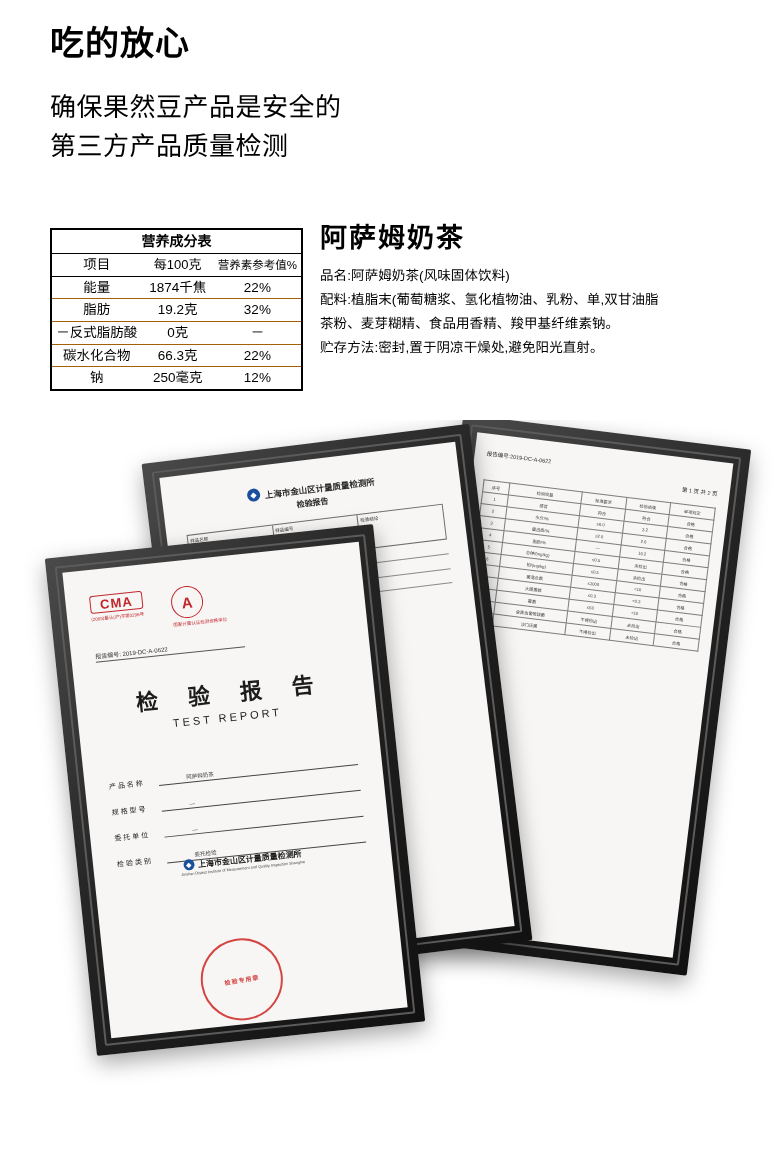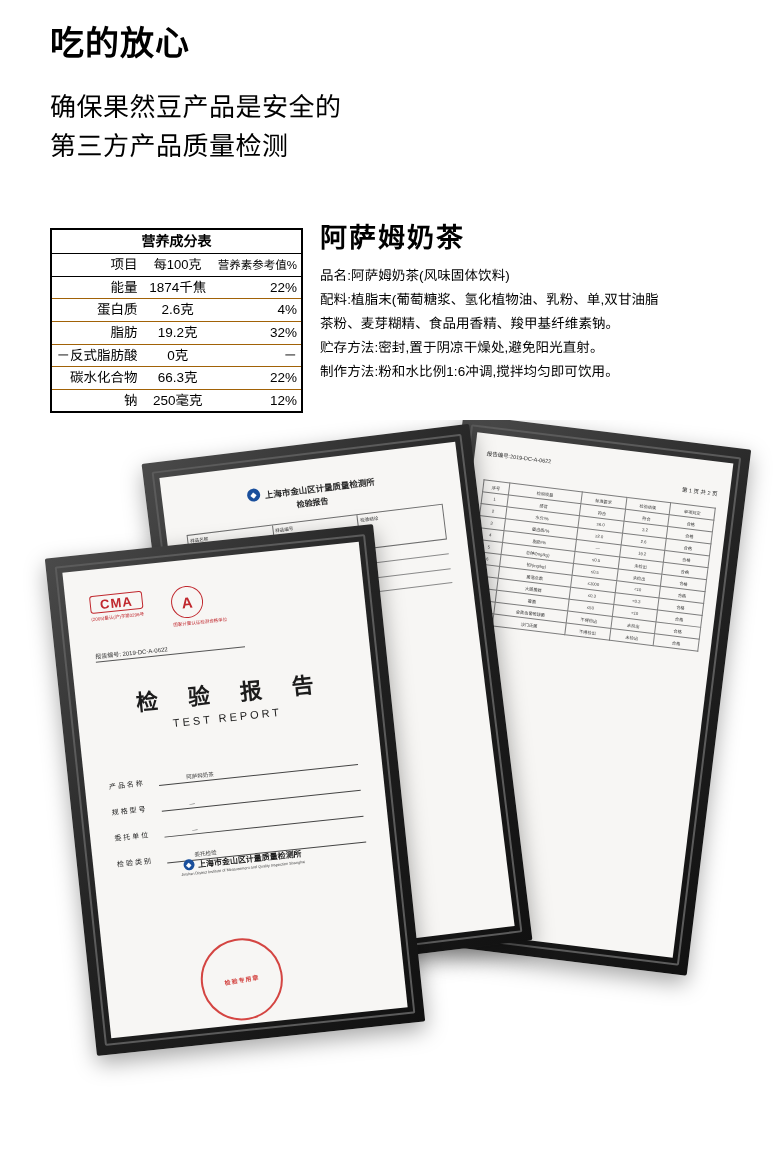--- a/index.html
+++ b/index.html
@@ -64,23 +64,23 @@
   .nutrition .head-row td {
     border-bottom: 1.6px solid #000;
     font-weight: normal;
   }
   .nutrition tbody tr td {
     border-bottom: 1px solid #a16207;
   }
   .nutrition tbody tr:last-child td {
     border-bottom: none;
   }
-  .col-item { text-align: right; width: 84px; white-space: nowrap;}
+  .col-item { text-align: center; width: 84px; white-space: nowrap;}
   .col-val  { text-align: center; width: 92px; white-space: nowrap;}
-  .col-nrv  { text-align: right; width: 68px; white-space: nowrap;}
+  .col-nrv  { text-align: center; width: 68px; white-space: nowrap;}
   .head-row .col-nrv { font-size: 11.5px; text-align: center;}
   .head-row .col-val { font-size: 13px;}
 
   
   .product {
     position: absolute;
     left: 320px;
     top: 222px;
     width: 420px;
   }
@@ -247,25 +247,20 @@
       <td class="col-item">项目</td>
       <td class="col-val">每100克</td>
       <td class="col-nrv">营养素参考值%</td>
     </tr>
   </thead>
   <tbody id="nutrition-body">
       <tr>
         <td class="col-item">能量</td>
         <td class="col-val">1874千焦</td>
         <td class="col-nrv">22%</td>
-      </tr>
-      <tr>
-        <td class="col-item">蛋白质</td>
-        <td class="col-val">2.6克</td>
-        <td class="col-nrv">4%</td>
       </tr>
       <tr>
         <td class="col-item">脂肪</td>
         <td class="col-val">19.2克</td>
         <td class="col-nrv">32%</td>
       </tr>
       <tr>
         <td class="col-item">－反式脂肪酸</td>
         <td class="col-val">0克</td>
         <td class="col-nrv">－</td>
@@ -283,21 +278,20 @@
     </tbody>
 </table>
 
 <div class="product">
   <h2 class="product-name">阿萨姆奶茶</h2>
   <div id="product-lines">
       <p>品名:阿萨姆奶茶(风味固体饮料)</p>
       <p>配料:植脂末(葡萄糖浆、氢化植物油、乳粉、单,双甘油脂</p>
       <p>茶粉、麦芽糊精、食品用香精、羧甲基纤维素钠。</p>
       <p>贮存方法:密封,置于阴凉干燥处,避免阳光直射。</p>
-      <p>制作方法:粉和水比例1:6冲调,搅拌均匀即可饮用。</p>
     </div>
 </div>
 
 <div class="photo">
 
   <div class="watermark">sjj</div>
 
   <div class="frame frame-back">
     <div class="inner-bevel"></div>
     <div class="paper">

